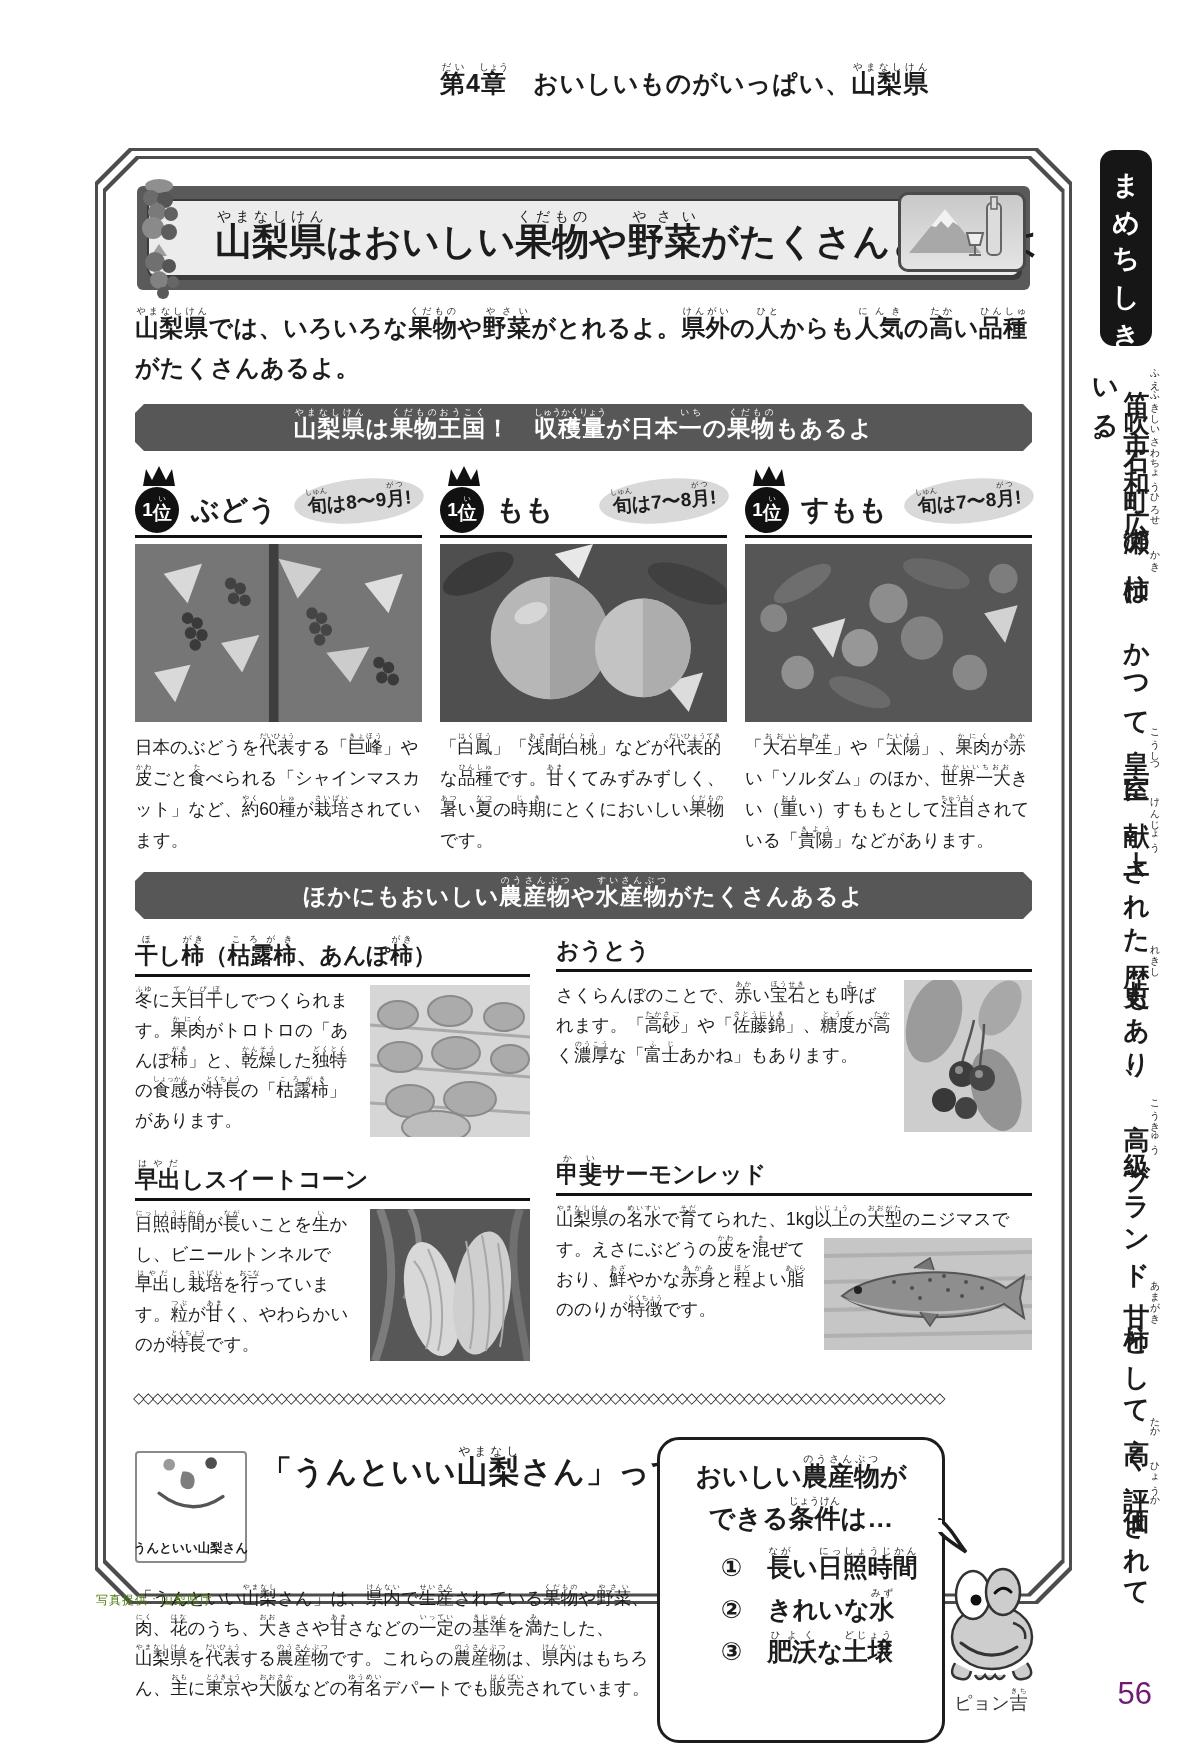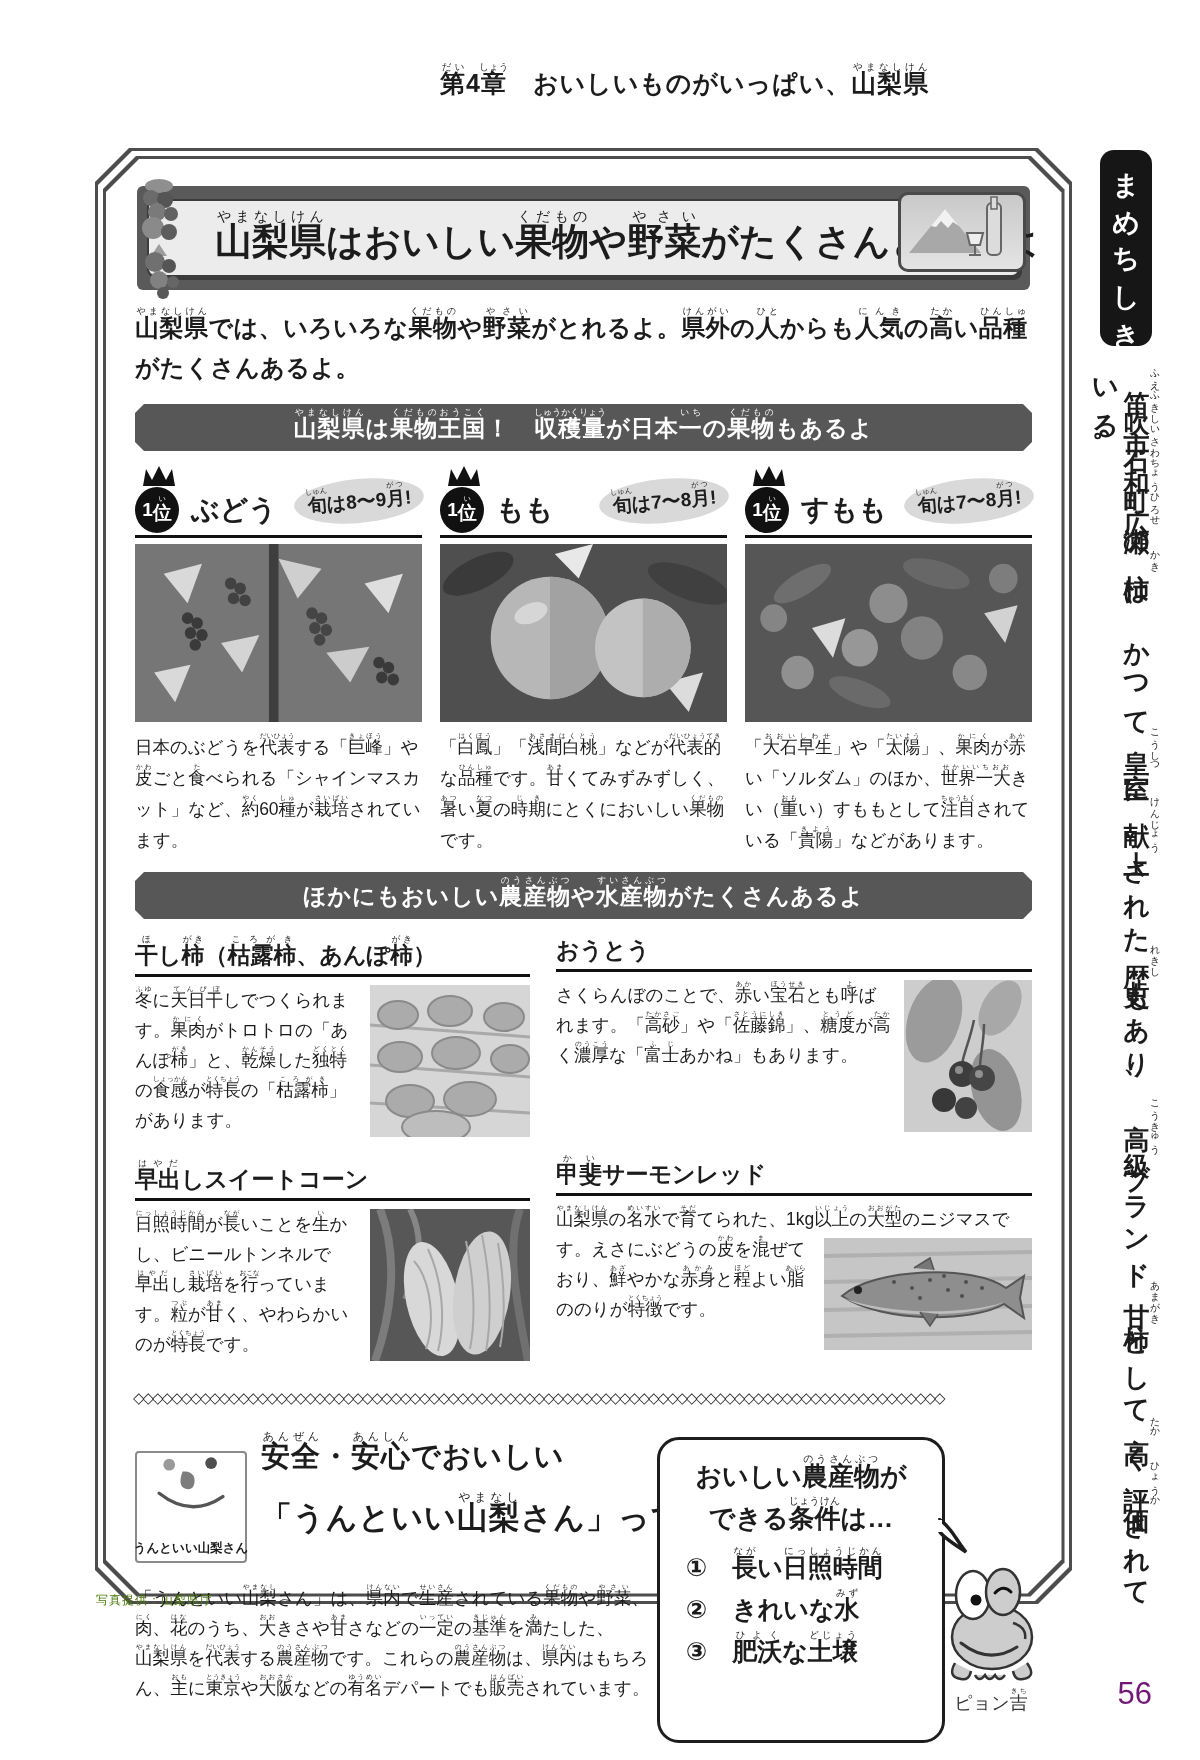--- a/index.html
+++ b/index.html
@@ -95,21 +95,21 @@
   .unto-h1{font-size:29px;}
   .unto-h2{font-size:31px;margin-top:14px;}
   .unto-para{position:absolute;left:2px;top:168px;width:520px;font-size:17.5px;line-height:30px;font-weight:500;}
   .bubble{
     position:absolute;left:524px;top:22px;width:288px;height:306px;border:3.5px solid #1d1d1d;border-radius:22px;
     background:#fff;text-align:center;padding-top:14px;box-sizing:border-box;
   }
   .bubble-tail{position:absolute;right:-26px;top:78px;}
   .bubble-h{font-size:26px;font-weight:900;line-height:40px;}
   .bubble-list{margin-top:8px;text-align:left;padding-left:26px;}
-  .bubble-item{font-size:25px;font-weight:bold;line-height:42px;white-space:nowrap;}
+  .bubble-item{font-size:25px;font-weight:bold;line-height:42px;white-space:nowrap;margin-left:35px;}
   .frog{position:absolute;right:-16px;bottom:18px;width:118px;text-align:center;}
   .frog-name{font-size:18px;color:#333;margin-top:-4px;}
   
   .credit{position:absolute;left:96px;top:1592px;font-size:12px;color:#4d7c0f;letter-spacing:1px;}
   .pagenum{position:absolute;right:48px;top:1676px;font-size:31px;color:#701a75;}
 </style>
 </head>
 <body>
 
 <div class="chapter"><ruby>第<rt>だい</rt></ruby>4<ruby>章<rt>しょう</rt></ruby>　おいしいものがいっぱい、<ruby>山梨県<rt>やまなしけん</rt></ruby></div>
@@ -383,21 +383,20 @@
         <svg width="96" height="74" viewBox="0 0 96 74">
           <circle cx="22" cy="14" r="7" fill="#9a9a9a"></circle>
           <circle cx="72" cy="12" r="7" fill="#4f4f4f"></circle>
           <path d="M42 22 q12 2 10 14 q-2 10 -12 6 q-8 -4 -2 -20z" fill="#7d7d7d"></path>
           <path d="M10 48 q38 30 76 4" stroke="#555" stroke-width="4" fill="none" stroke-linecap="round"></path>
         </svg>
         <div class="logo-label">うんといい山梨さん</div>
       </div>
 
       <div class="unto-head">
-        <div class="unto-h1"><ruby>安全<rt>あんぜん</rt></ruby>・<ruby>安心<rt>あんしん</rt></ruby>でおいしい</div>
         <div class="unto-h2">「うんといい<ruby>山梨<rt>やまなし</rt></ruby>さん」ってなあに？</div>
       </div>
 
       <div class="unto-para">「うんといい<ruby>山梨<rt>やまなし</rt></ruby>さん」は、<ruby>県内<rt>けんない</rt></ruby>で<ruby>生産<rt>せいさん</rt></ruby>されている<ruby>果物<rt>くだもの</rt></ruby>や<ruby>野菜<rt>やさい</rt></ruby>、<ruby>肉<rt>にく</rt></ruby>、<ruby>花<rt>はな</rt></ruby>のうち、<ruby>大<rt>おお</rt></ruby>きさや<ruby>甘<rt>あま</rt></ruby>さなどの<ruby>一定<rt>いってい</rt></ruby>の<ruby>基準<rt>きじゅん</rt></ruby>を<ruby>満<rt>み</rt></ruby>たした、<ruby>山梨県<rt>やまなしけん</rt></ruby>を<ruby>代表<rt>だいひょう</rt></ruby>する<ruby>農産物<rt>のうさんぶつ</rt></ruby>です。これらの<ruby>農産物<rt>のうさんぶつ</rt></ruby>は、<ruby>県内<rt>けんない</rt></ruby>はもちろん、<ruby>主<rt>おも</rt></ruby>に<ruby>東京<rt>とうきょう</rt></ruby>や<ruby>大阪<rt>おおさか</rt></ruby>などの<ruby>有名<rt>ゆうめい</rt></ruby>デパートでも<ruby>販売<rt>はんばい</rt></ruby>されています。</div>
 
       <div class="bubble">
         <div class="bubble-h">おいしい<ruby>農産物<rt>のうさんぶつ</rt></ruby>が</div>
         <div class="bubble-h">できる<ruby>条件<rt>じょうけん</rt></ruby>は…</div>
         <div class="bubble-list">
           <div class="bubble-item">①　<ruby>長<rt>なが</rt></ruby>い<ruby>日照時間<rt>にっしょうじかん</rt></ruby></div>

